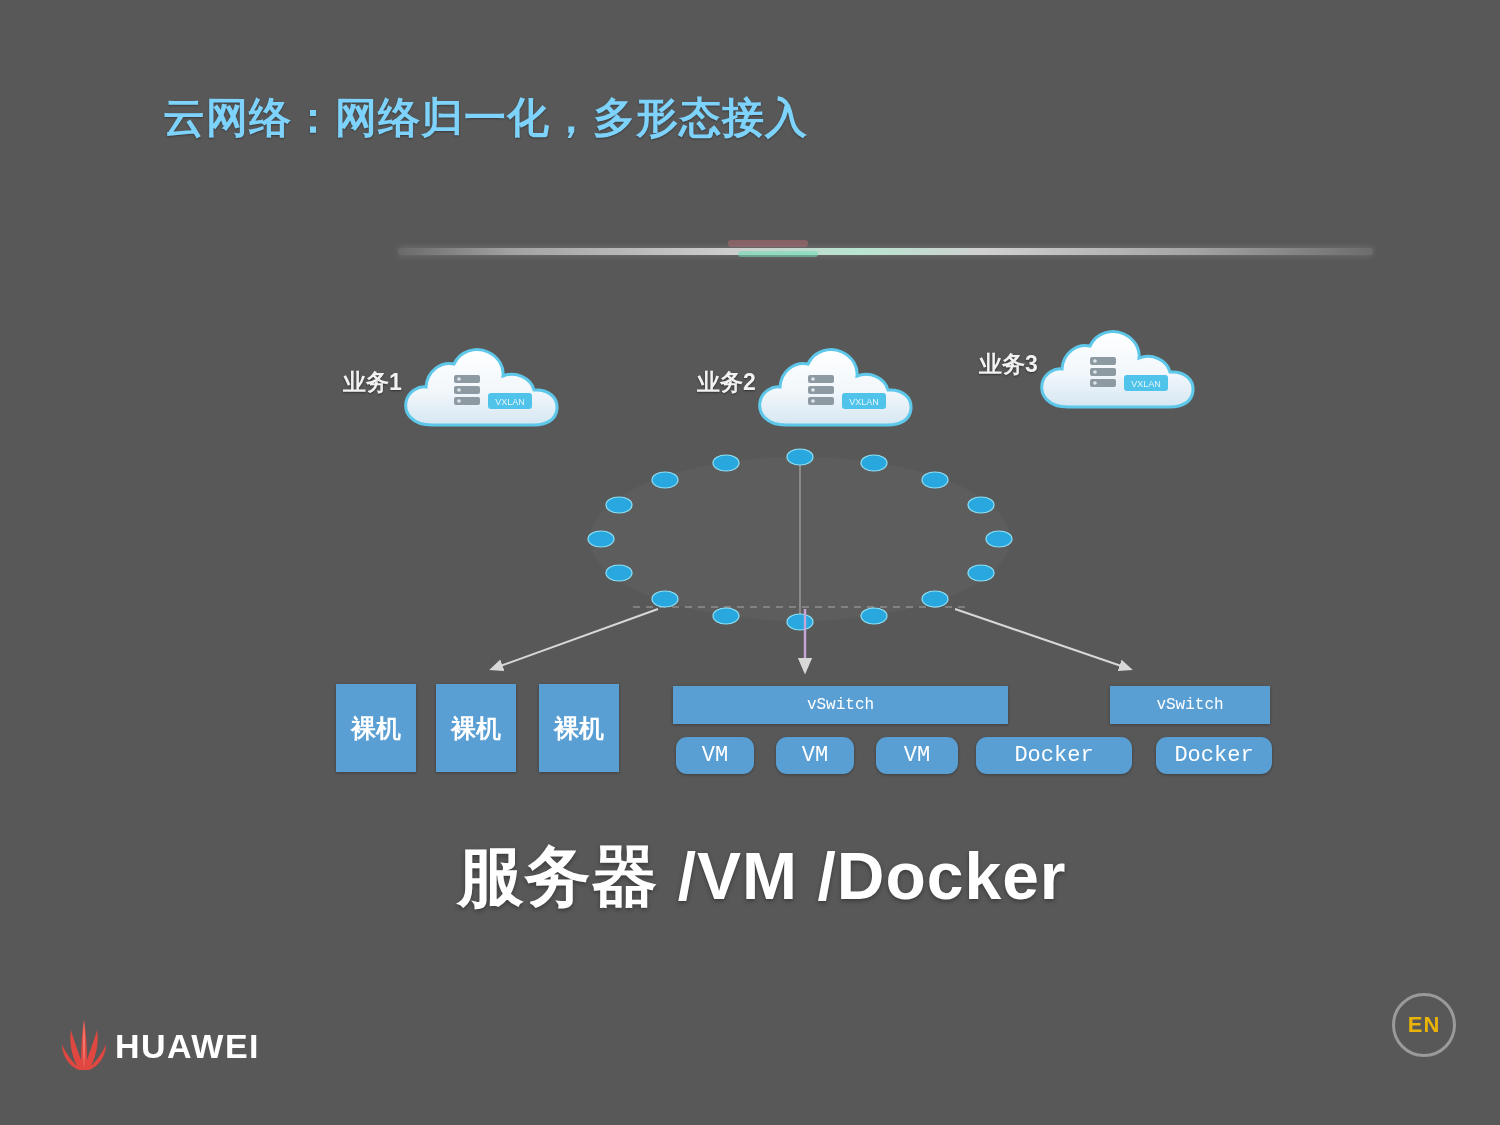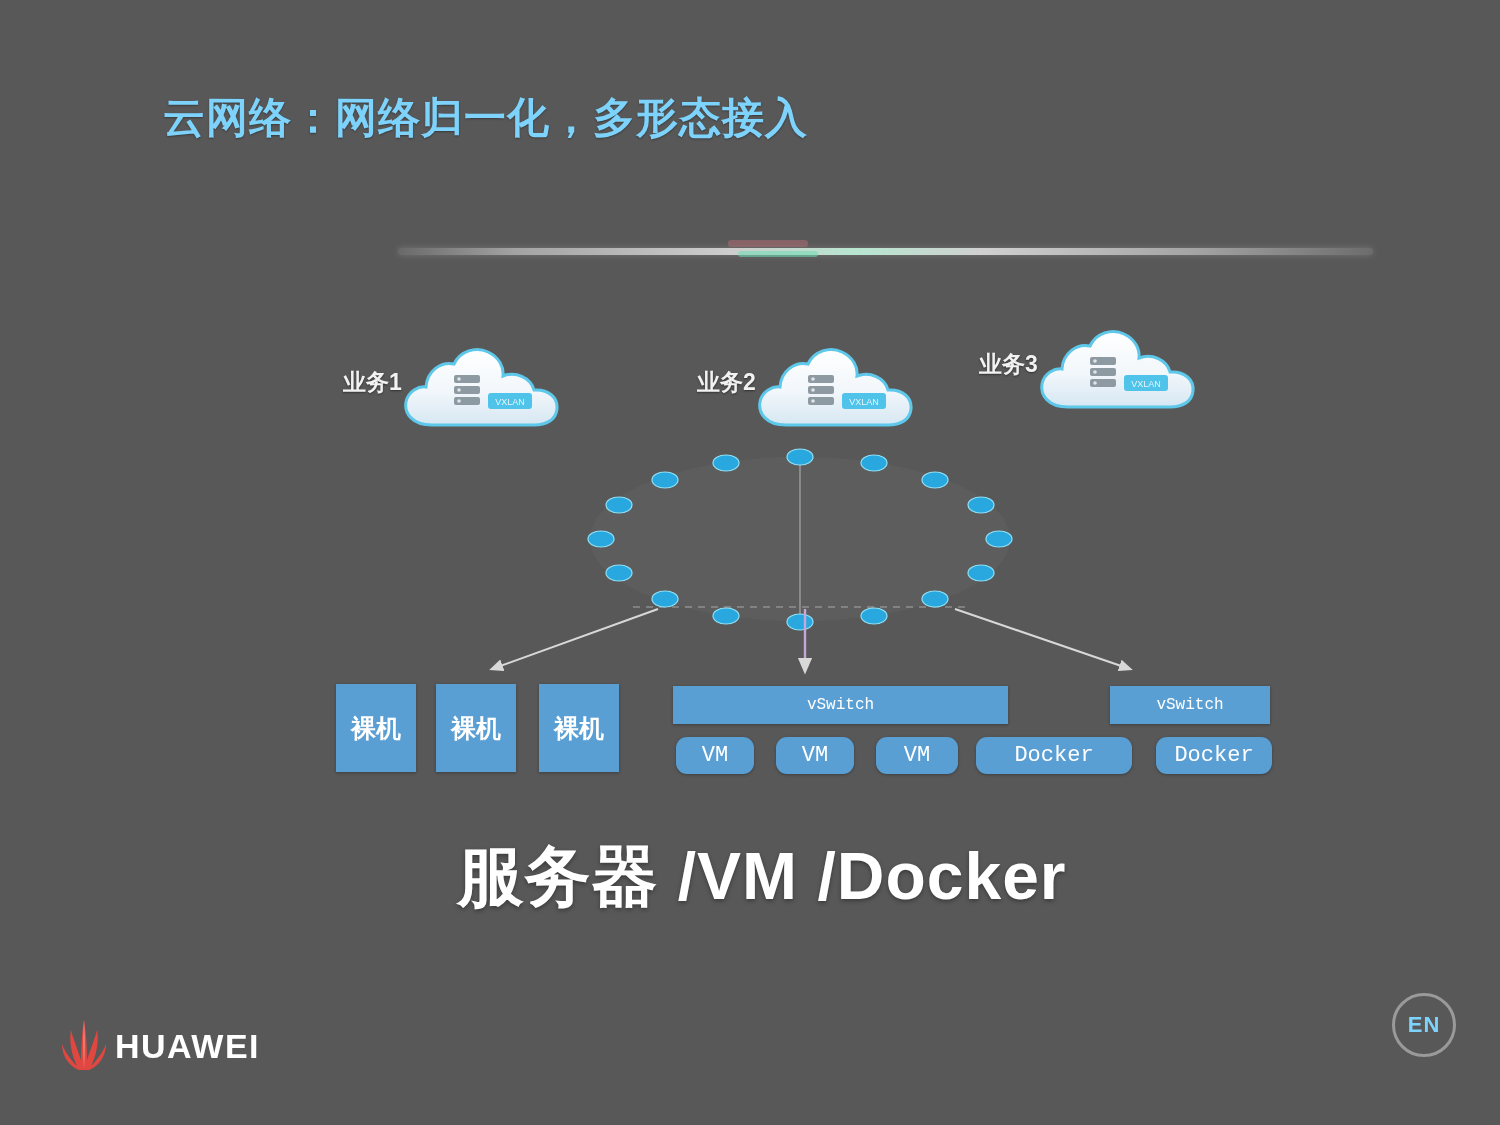--- a/index.html
+++ b/index.html
@@ -183,21 +183,21 @@
     position: absolute;
     left: 1392px;
     top: 993px;
     width: 58px;
     height: 58px;
     border: 3px solid #9a9a9a;
     border-radius: 50%;
     display: flex;
     align-items: center;
     justify-content: center;
-    color: #7dd3fc;
+    color: #eab308;
     font-size: 22px;
     font-weight: bold;
     letter-spacing: 1px;
   }
 </style>
 </head>
 <body>
 
 <div id="slide-title">云网络：网络归一化，多形态接入</div>
 

